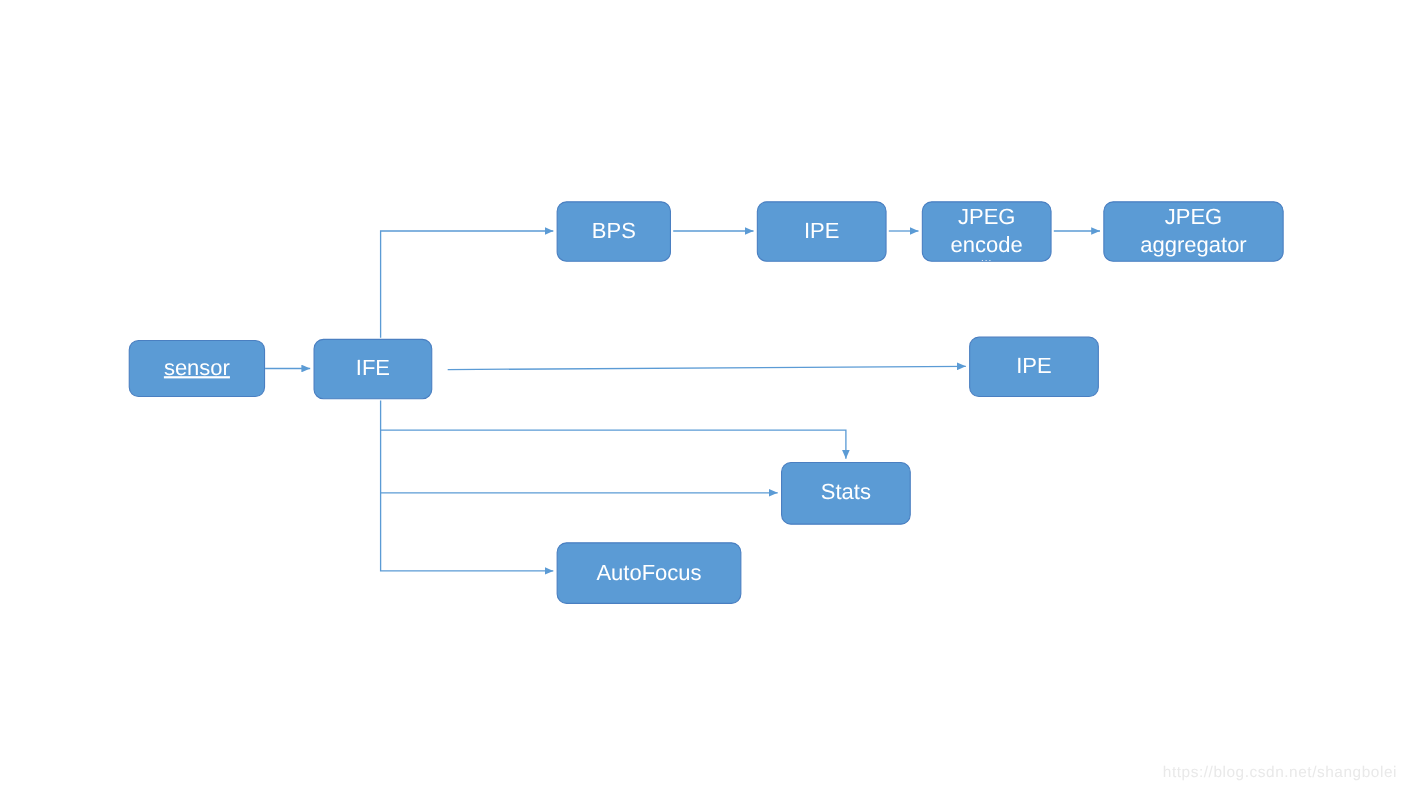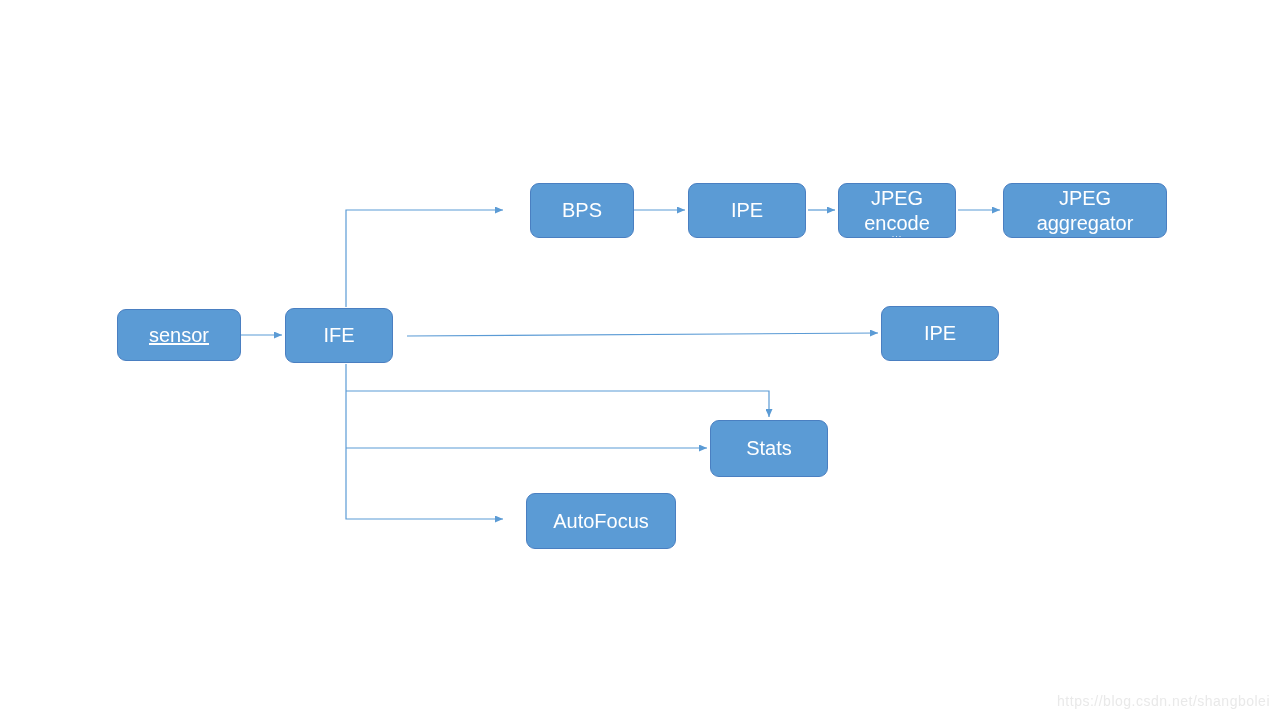--- a/index.html
+++ b/index.html
@@ -21,27 +21,27 @@
     font-size:20px;
     line-height:1.25;
     text-align:center;
     box-sizing:border-box;
   }
   .node-label{display:block;}
   .wrap .node-label{max-width:112px;}
   
   #n-sensor         {left:117px; top:309px; width:124px; height:52px;text-decoration:underline;}
   #n-ife            {left:285px; top:308px; width:108px; height:55px;}
-  #n-bps            {left:530px; top:183px; width:104px; height:55px;}
+  #n-bps            {left:506px; top:183px; width:104px; height:55px;}
   #n-ipe-top        {left:688px; top:183px; width:118px; height:55px;}
   #n-jpeg-encode    {left:838px; top:183px; width:118px; height:55px;}
   #n-jpeg-aggregator{left:1003px;top:183px; width:164px; height:55px;}
   #n-ipe-mid        {left:881px; top:306px; width:118px; height:55px;}
   #n-stats          {left:710px; top:420px; width:118px; height:57px;align-items:center;}
-  #n-autofocus      {left:506px; top:493px; width:150px; height:56px;margin-left:20px;}
+  #n-autofocus      {left:506px; top:493px; width:168px; height:56px;}
   .overflow-dots{
     position:absolute;
     bottom:0px;left:0;right:0;
     font-size:9px;
     letter-spacing:1px;
     line-height:6px;
     color:rgba(255,255,255,0.9);
     text-align:center;
   }
   #watermark{

